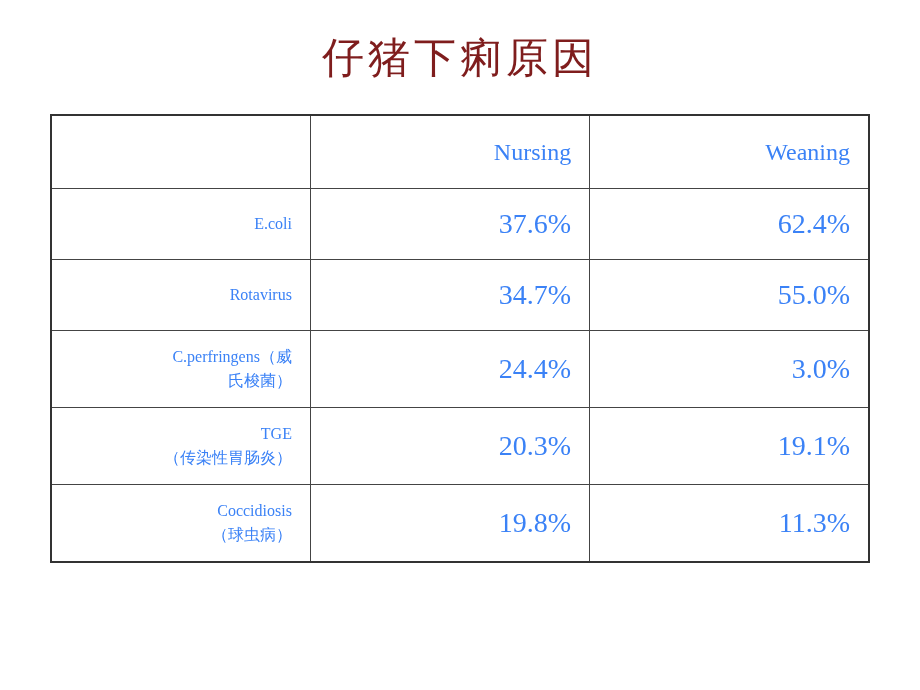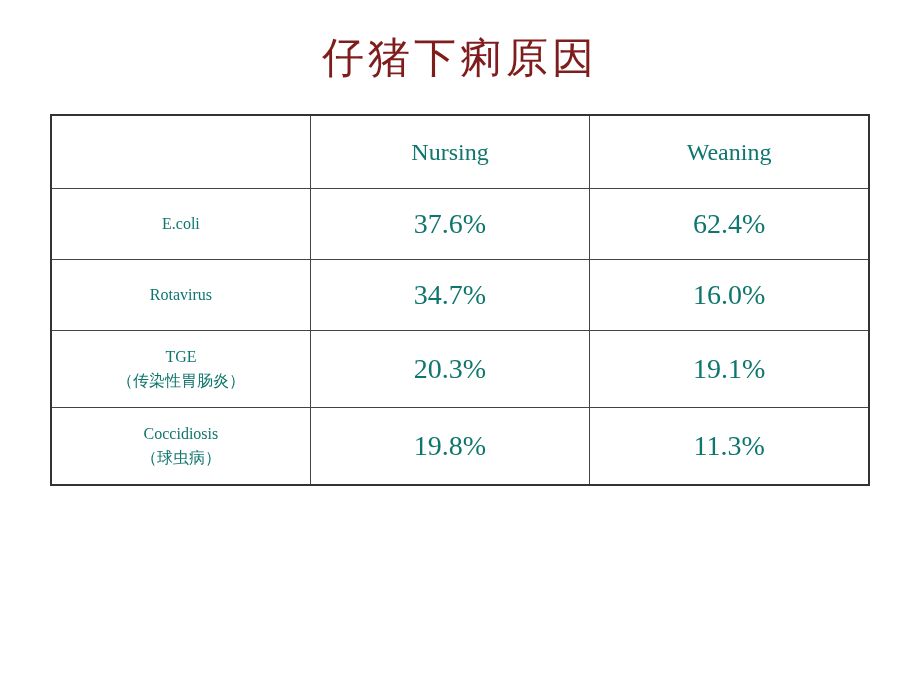--- a/index.html
+++ b/index.html
@@ -31,25 +31,25 @@
 
     .data-table {
       border-collapse: collapse;
       width: 820px;
       border: 2px solid #333;
     }
 
     .data-table th,
     .data-table td {
       border: 1.5px solid #444;
-      text-align: center;
+      text-align: right;
       vertical-align: middle;
       padding: 14px 18px;
       font-size: 22px;
-      color: #0f766e;
+      color: #3b82f6;
       line-height: 1.5;
     }
 
     .data-table thead th {
       font-weight: normal;
       font-size: 24px;
       padding: 18px 18px;
       font-family: "Times New Roman", "Georgia", serif;
     }
 
@@ -88,21 +88,26 @@
   </thead>
   <tbody>
     <tr>
       <td>E.coli</td>
       <td>37.6%</td>
       <td>62.4%</td>
     </tr>
     <tr>
       <td>Rotavirus</td>
       <td>34.7%</td>
-      <td>16.0%</td>
+      <td>55.0%</td>
+    </tr>
+    <tr>
+      <td>C.perfringens（威<br>氏梭菌）</td>
+      <td>24.4%</td>
+      <td>3.0%</td>
     </tr>
     <tr>
       <td>TGE<br>（传染性胃肠炎）</td>
       <td>20.3%</td>
       <td>19.1%</td>
     </tr>
     <tr>
       <td>Coccidiosis<br>（球虫病）</td>
       <td>19.8%</td>
       <td>11.3%</td>

